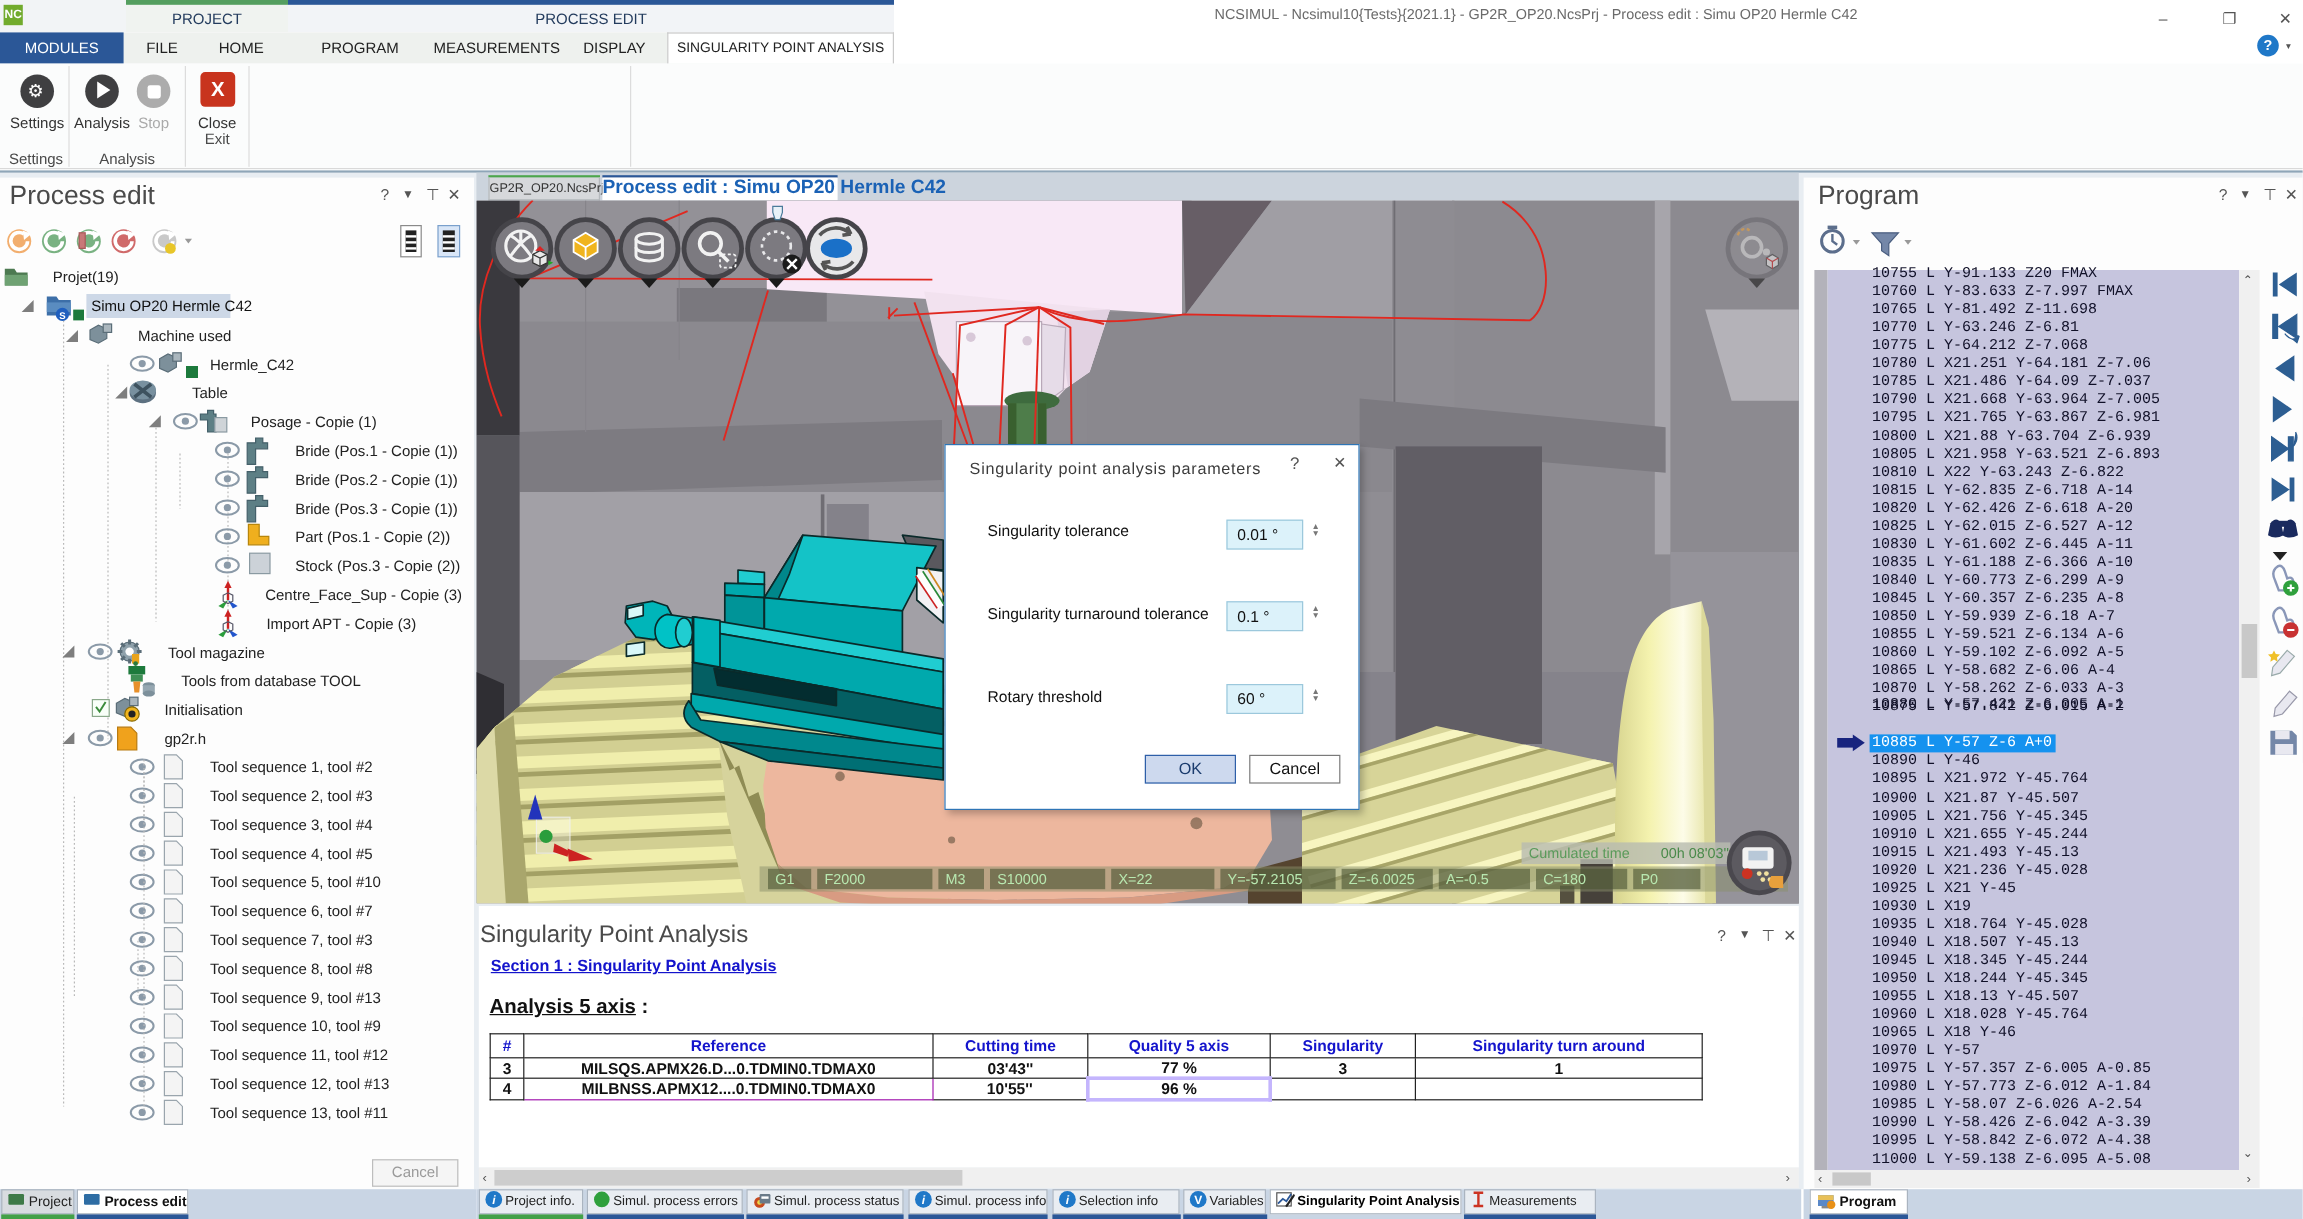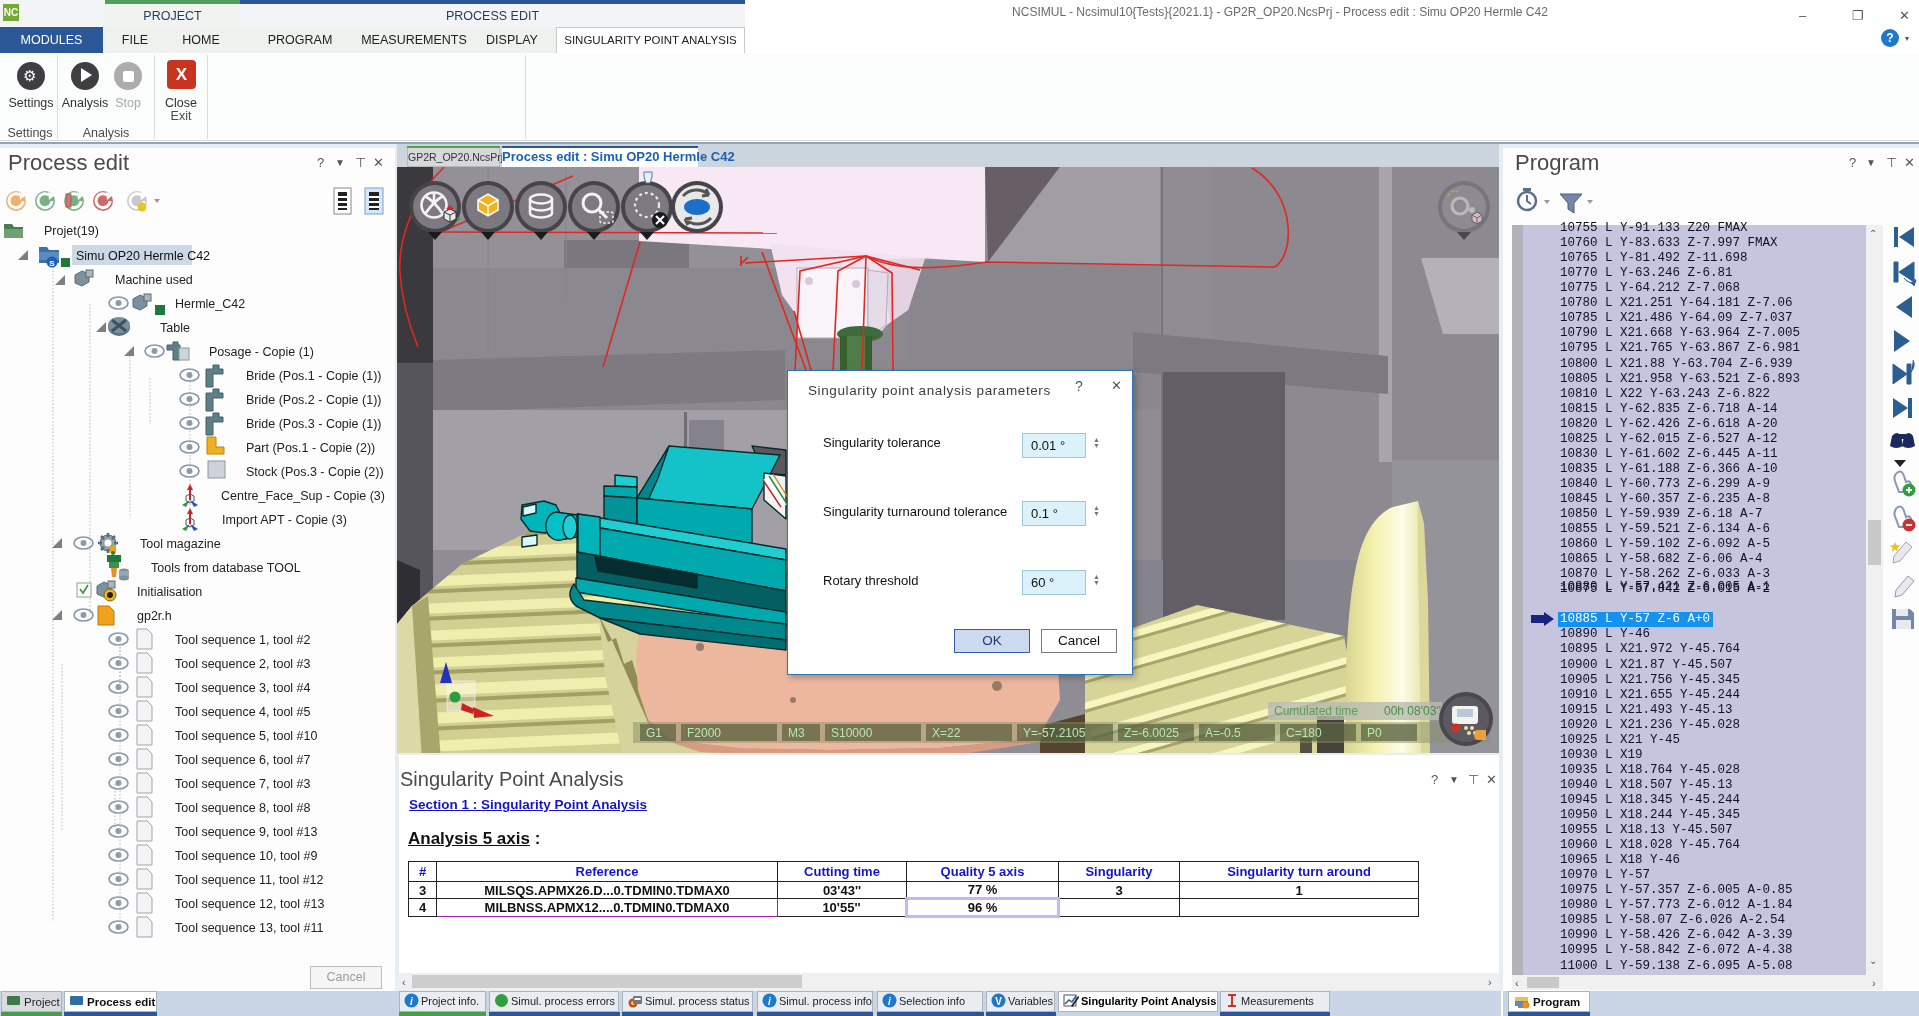--- a/index.html
+++ b/index.html
@@ -399,21 +399,21 @@
 <div class="abs" id="lbots"></div>
 <div class="abs" style="left:1px;top:991px;width:61px;height:21px;background:#d8dce0;border:1px solid #aab4c0;font-size:11.5px;color:#222;line-height:20px;white-space:nowrap"><span style="display:inline-block;width:13px;height:9px;background:#3e7a48;margin:0 4px 1px 5px;border-radius:1px"></span>Project</div>
 <div class="abs" style="left:1px;top:1012px;width:61px;height:4px;background:#43a047"></div>
 <div class="abs" style="left:64px;top:991px;width:93px;height:21px;background:#fff;border:1px solid #aab4c0;font-size:11.5px;font-weight:bold;color:#111;line-height:20px;white-space:nowrap"><span style="display:inline-block;width:13px;height:9px;background:#2e6da4;margin:0 4px 1px 5px;border-radius:1px"></span>Process edit</div>
 <div class="abs" style="left:64px;top:1012px;width:93px;height:4px;background:#2b5797"></div>
 
 <div class="abs" id="vtabs"></div>
 <div class="abs" style="left:407px;top:146px;width:93px;height:2px;background:#4ca64c"></div>
 <div class="abs" style="left:407px;top:148px;width:93px;height:19px;background:#d6d8db;border:1px solid #b4b8bc;border-top:none;font-size:10.5px;color:#333;text-align:center;line-height:18px;white-space:nowrap">GP2R_OP20.NcsPrj</div>
 <div class="abs" style="left:502px;top:146px;width:196px;height:2px;background:#2b5797"></div>
-<div class="abs" style="left:502px;top:148px;width:196px;height:19px;background:#fff;font-size:13px;font-weight:bold;color:#1b62b5;text-align:center;line-height:18px;white-space:nowrap">Process edit : Simu OP20 Hermle C42</div>
+<div class="abs" style="left:502px;top:148px;width:196px;height:19px;background:#fff;font-size:16px;font-weight:bold;color:#1b62b5;text-align:center;line-height:18px;white-space:nowrap">Process edit : Simu OP20 Hermle C42</div>
 <svg class="abs" style="left:397px;top:167px" width="1102" height="586" viewBox="397 167 1102 586">
  <rect x="397" y="167" width="1102" height="586" fill="#8f8d93"></rect>
 
  <rect x="433" y="167" width="560" height="260" fill="#939197"></rect>
  <path d="M564,240 h125 v58 q-62,16 -125,0 z" fill="#7a787e"></path>
  <rect x="433" y="268" width="500" height="145" fill="#8b898f"></rect>
  <path d="M433,360 L785,350 L785,400 L433,412 Z" fill="#7d7b81"></path>
  <rect x="433" y="410" width="357" height="140" fill="#a2a0a6"></rect>
  <path d="M906,260 h254 v150 h-254 z" fill="#8a888e"></path>
  <line x1="488" y1="167" x2="488" y2="360" stroke="#86848a" stroke-width="1"></line>

